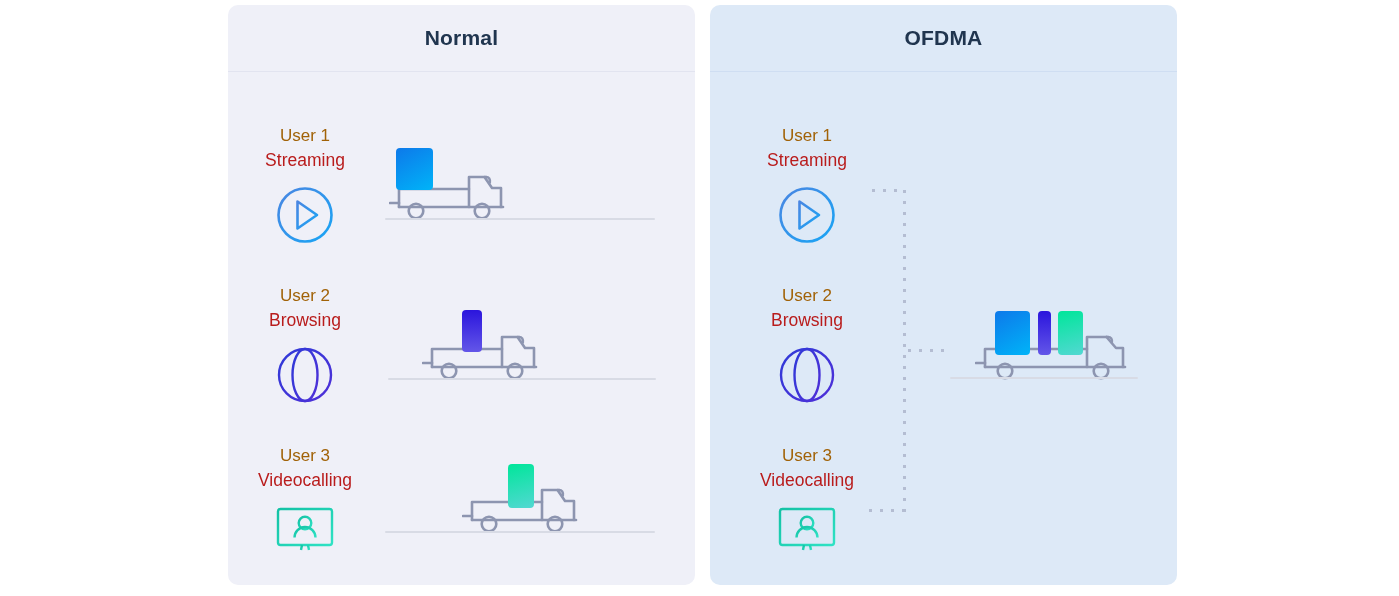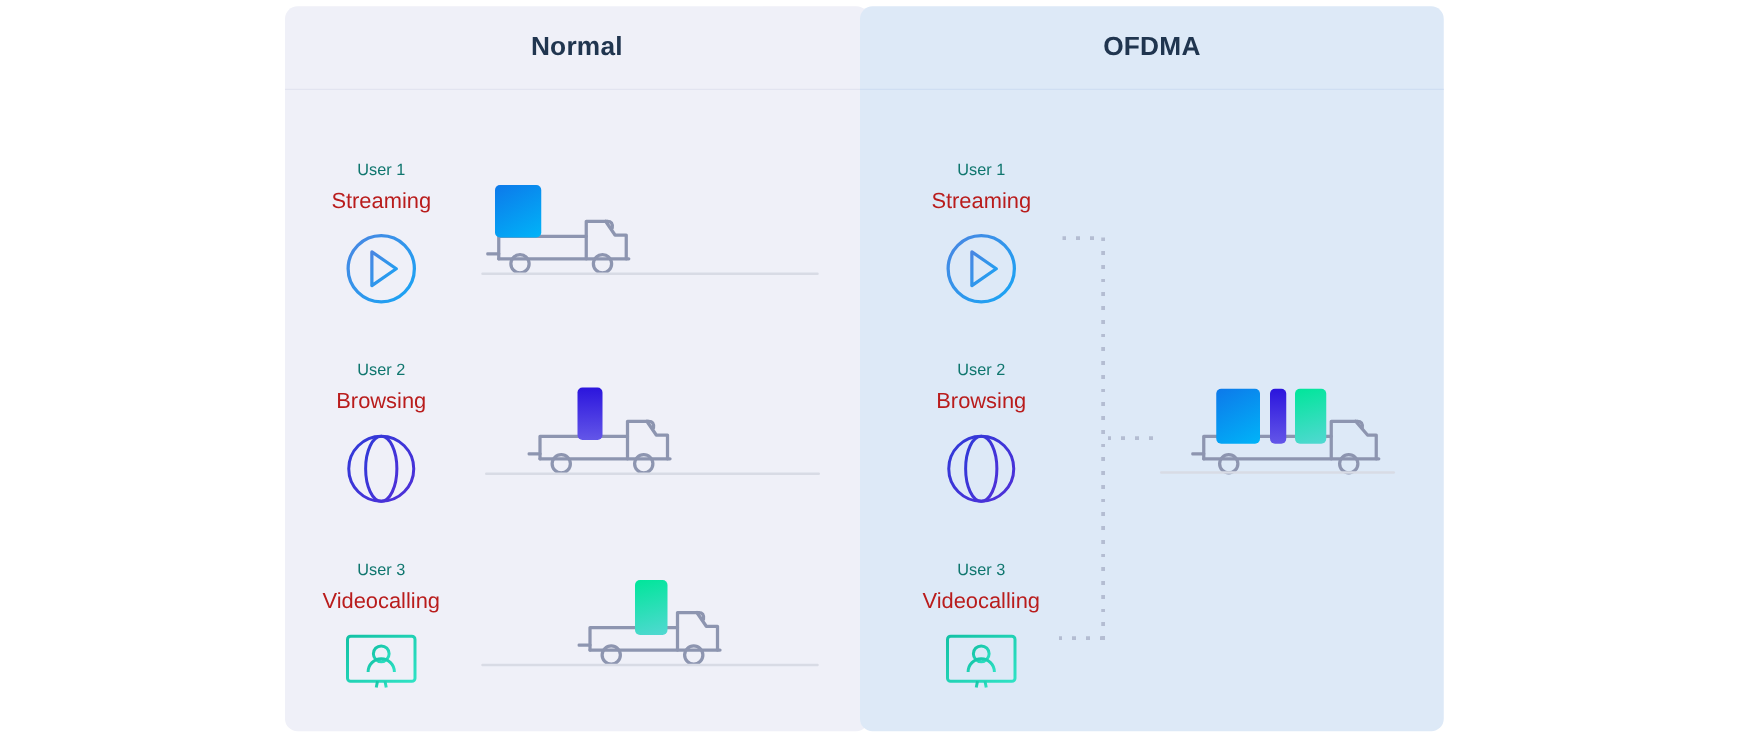--- a/index.html
+++ b/index.html
@@ -2,34 +2,34 @@
 <html><head>
 <meta charset="utf-8">
 <style>
   html,body { margin:0; padding:0; background:#ffffff; }
   .stage {
     position:relative; width:1399px; height:596px; background:#ffffff;
     font-family:"Liberation Sans", sans-serif; overflow:hidden;
   }
   .panel { position:absolute; top:5px; width:467px; height:580px; border-radius:10px; }
   .panel.normal { left:228px; background:#eff0f8; }
-  .panel.ofdma  { left:688px; background:#dde9f7; }
+  .panel.ofdma  { left:710px; background:#dde9f7; }
 
   .panel-header { height:66px; display:flex; align-items:center; justify-content:center; }
   .panel.normal .panel-header { border-bottom:1px solid #e2e4f0; }
   .panel.ofdma  .panel-header { border-bottom:1px solid #cfdef2; }
   .panel-title { font-size:21px; font-weight:bold; color:#20354f; letter-spacing:.2px; }
 
   .user-block { position:absolute; width:140px; text-align:center; }
   .panel.normal .user-block { left:7px; }
   .panel.ofdma  .user-block { left:27px; }
   .user-block.row1 { top:119px; }
   .user-block.row2 { top:279px; }
   .user-block.row3 { top:439px; }
-  .user-label    { font-size:13px;   color:#0f766e; line-height:24px; }
+  .user-label    { font-size:17px;   color:#a16207; line-height:24px; }
   .user-activity { font-size:17.5px; color:#b91c1c; line-height:25px; }
   .user-icon { margin-top:13px; display:inline-block; line-height:0; }
 
   .truck { position:absolute; }
   .truck svg { display:block; }
   .cargo { position:absolute; border-radius:4px; }
   .cargo.streaming    { background:linear-gradient(150deg,#0d79ea 0%,#00b4f8 100%); }
   .cargo.browsing     { background:linear-gradient(180deg,#2b15dd 0%,#6356e8 100%); }
   .cargo.videocalling { background:linear-gradient(165deg,#00e69a 0%,#52d8d2 100%); }
 

